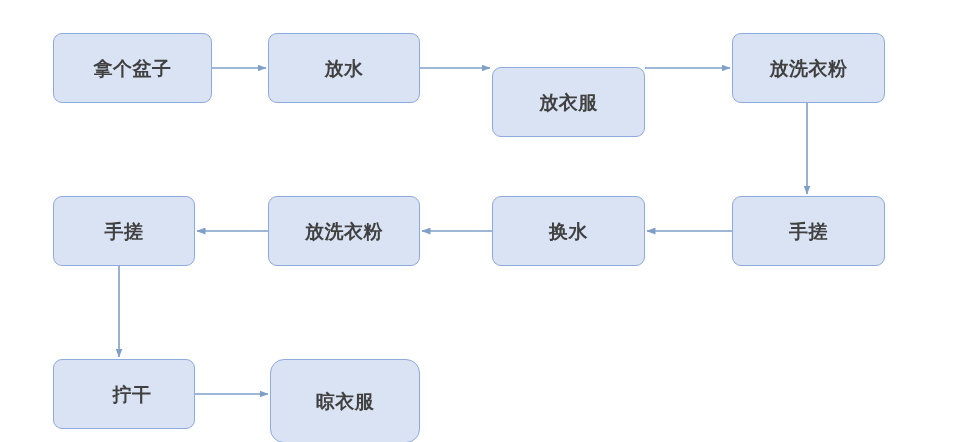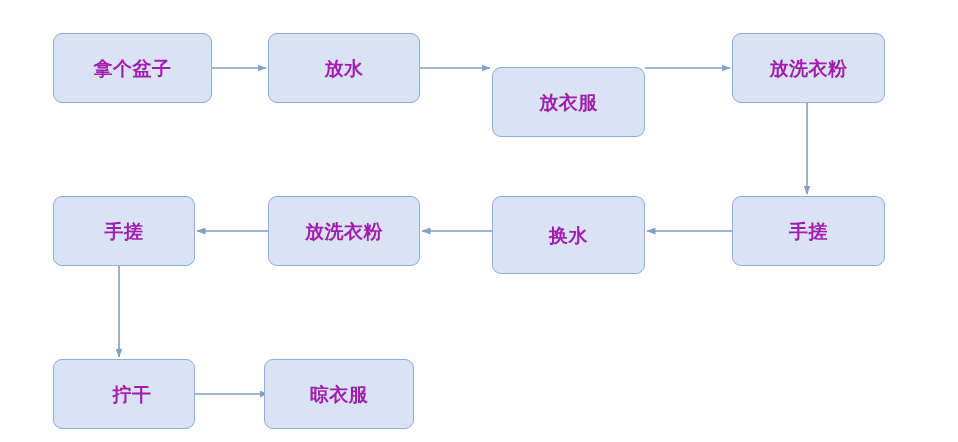--- a/index.html
+++ b/index.html
@@ -33,21 +33,21 @@
     border: 1.4px solid #8faadc;
     border-radius: 9px;
     display: flex;
     align-items: center;
     justify-content: center;
     z-index: 2;
   }
   .node-label {
     font-size: 19px;
     font-weight: bold;
-    color: #a21caf;
+    color: #404040;
     letter-spacing: 0.5px;
     line-height: 1;
     white-space: nowrap;
     text-align: center;
   }
 </style>
 </head>
 <body>
 
 <div id="canvas">
@@ -84,33 +84,33 @@
   </div>
 
   <div class="node" style="left:732px;top:33px;width:153px;height:70px;">
     <span class="node-label">放洗衣粉</span>
   </div>
 
   <div class="node" style="left:732px;top:196px;width:153px;height:70px;">
     <span class="node-label">手搓</span>
   </div>
 
-  <div class="node" style="left:492px;top:196px;width:153px;height:78px;">
+  <div class="node" style="left:492px;top:196px;width:153px;height:70px;">
     <span class="node-label">换水</span>
   </div>
 
   <div class="node" style="left:268px;top:196px;width:152px;height:70px;">
     <span class="node-label">放洗衣粉</span>
   </div>
 
   <div class="node" style="left:53px;top:196px;width:142px;height:70px;">
     <span class="node-label">手搓</span>
   </div>
 
   <div class="node" style="left:53px;top:359px;width:142px;height:70px;padding-left:16px;">
     <span class="node-label">拧干</span>
   </div>
 
-  <div class="node" style="left:264px;top:359px;width:150px;height:70px;">
+  <div class="node" style="left:270px;top:359px;width:150px;height:84px;border-radius:14px;">
     <span class="node-label">晾衣服</span>
   </div>
 
 </div>
 
 </body></html>

